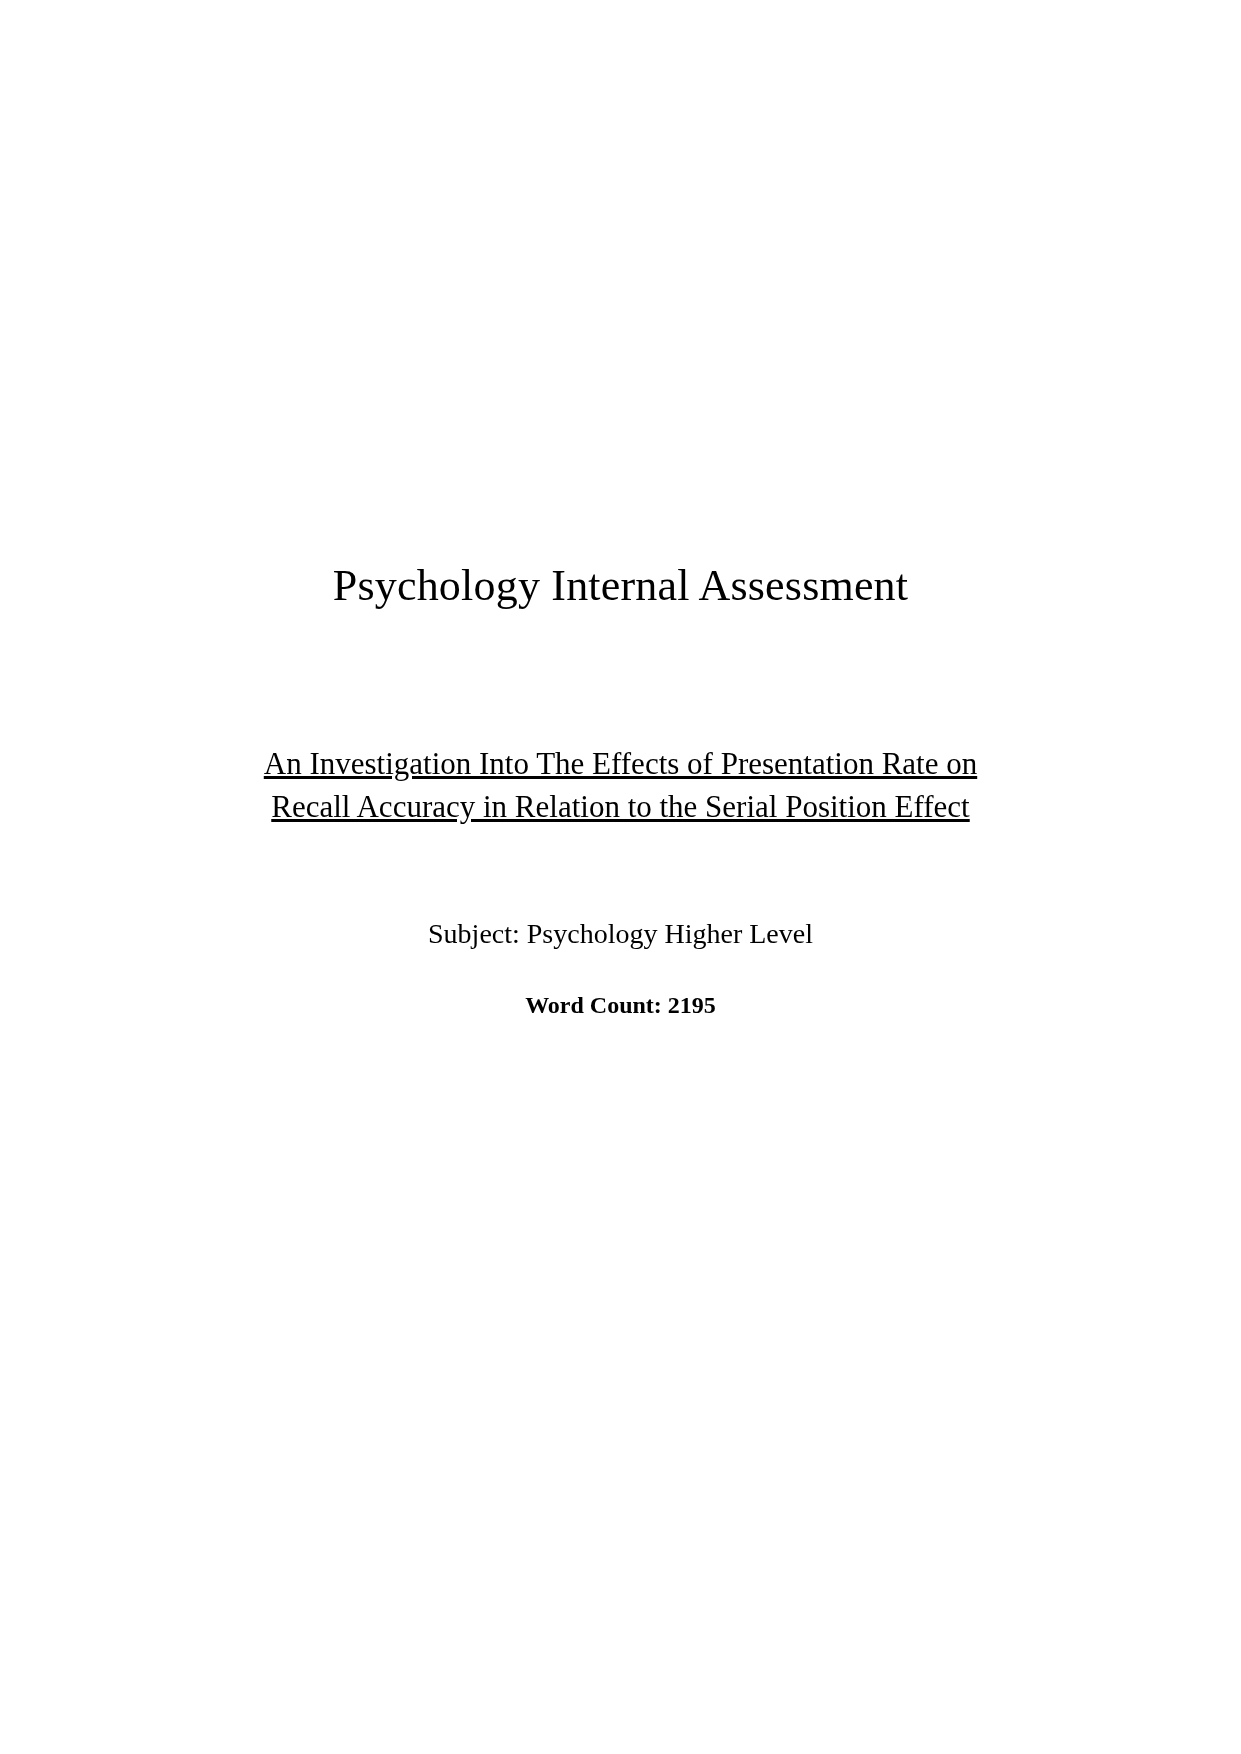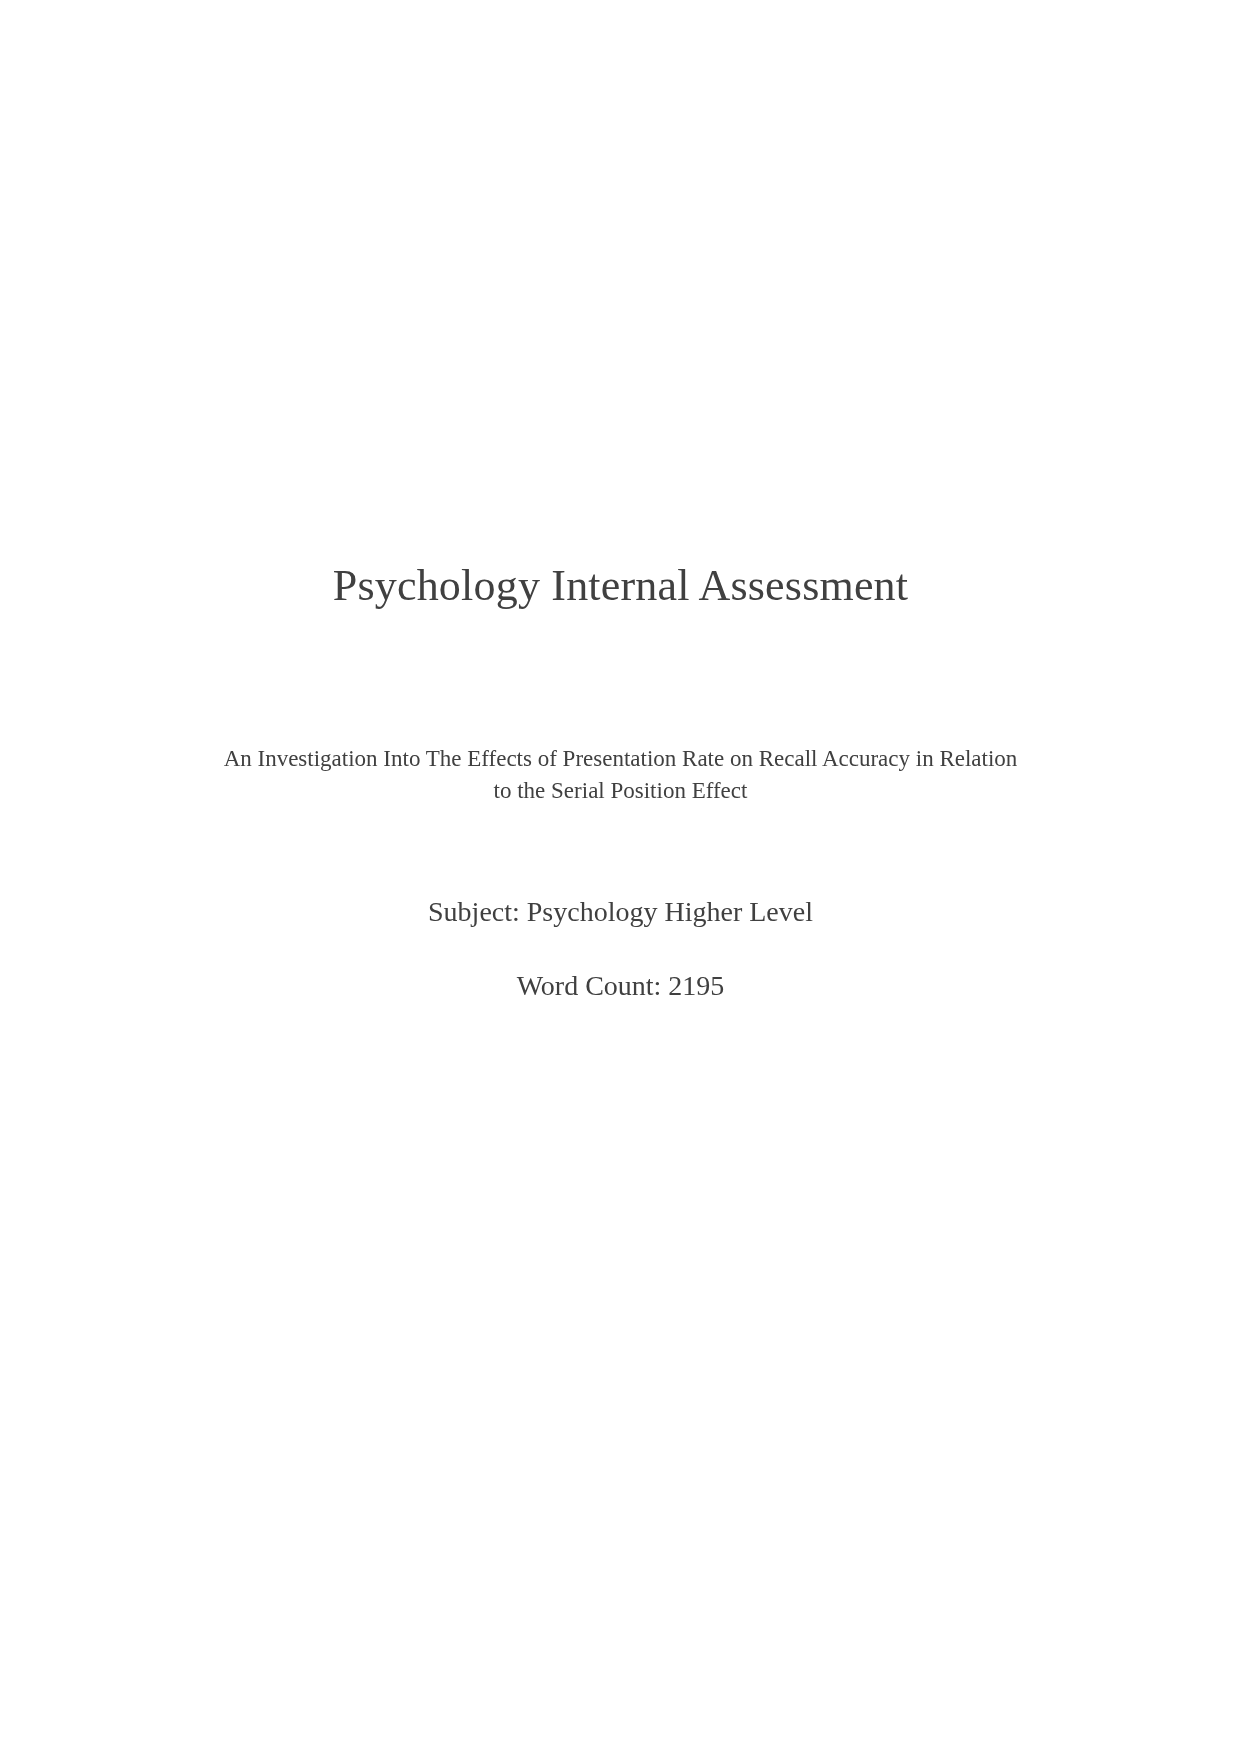--- a/index.html
+++ b/index.html
@@ -7,55 +7,57 @@
     padding: 0;
     background: #ffffff;
   }
   .page {
     position: relative;
     width: 1241px;
     height: 1754px;
     margin: 0 auto;
     background: #ffffff;
     font-family: "Liberation Serif", "DejaVu Serif", serif;
-    color: #404040;
+    color: #000000;
     overflow: hidden;
   }
   .content {
     position: absolute;
     left: 0;
     right: 0;
     top: 560px;
     text-align: center;
   }
   .doc-title {
     font-size: 44px;
     line-height: 1.2;
     font-weight: normal;
     margin: 0;
     letter-spacing: 0.2px;
   }
   .doc-subtitle {
-    font-size: 23px;
+    font-size: 31px;
     line-height: 1.38;
     margin: 0;
     padding-top: 130px;
     max-width: 800px;
     margin-left: auto;
     margin-right: auto;
+    text-decoration: underline;
   }
   .doc-subject {
     font-size: 28px;
     margin: 12px;
     padding-top: 78px;
   }
   .doc-wordcount {
-    font-size: 28px;
+    font-size: 24px;
     margin: 0;
     padding-top: 30px;
+    font-weight: bold;
   }
 </style>
 </head>
 <body>
 
 <div class="page">
   <div class="content">
     <h1 class="doc-title">Psychology Internal Assessment</h1>
     <p class="doc-subtitle">An Investigation Into The Effects of Presentation Rate on Recall Accuracy in Relation to the Serial Position Effect</p>
     <p class="doc-subject">Subject: Psychology Higher Level</p>

